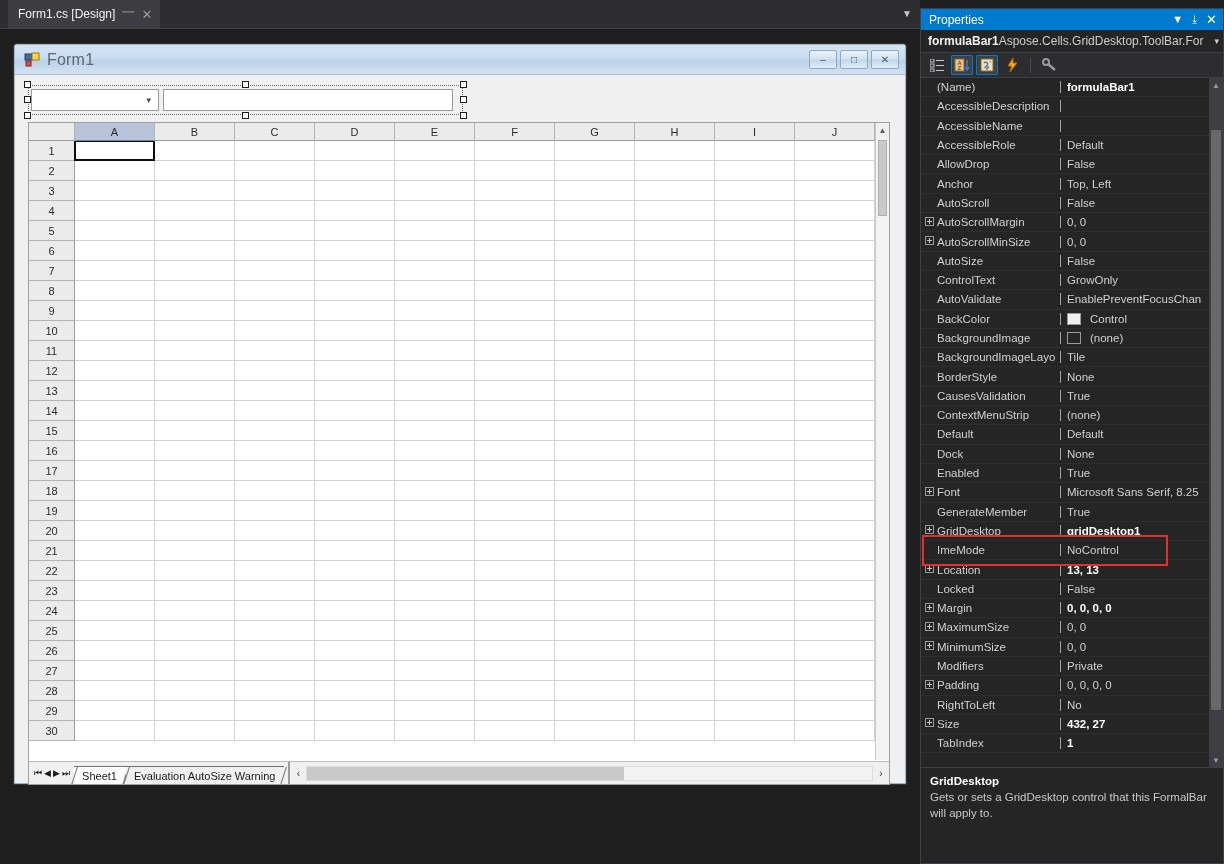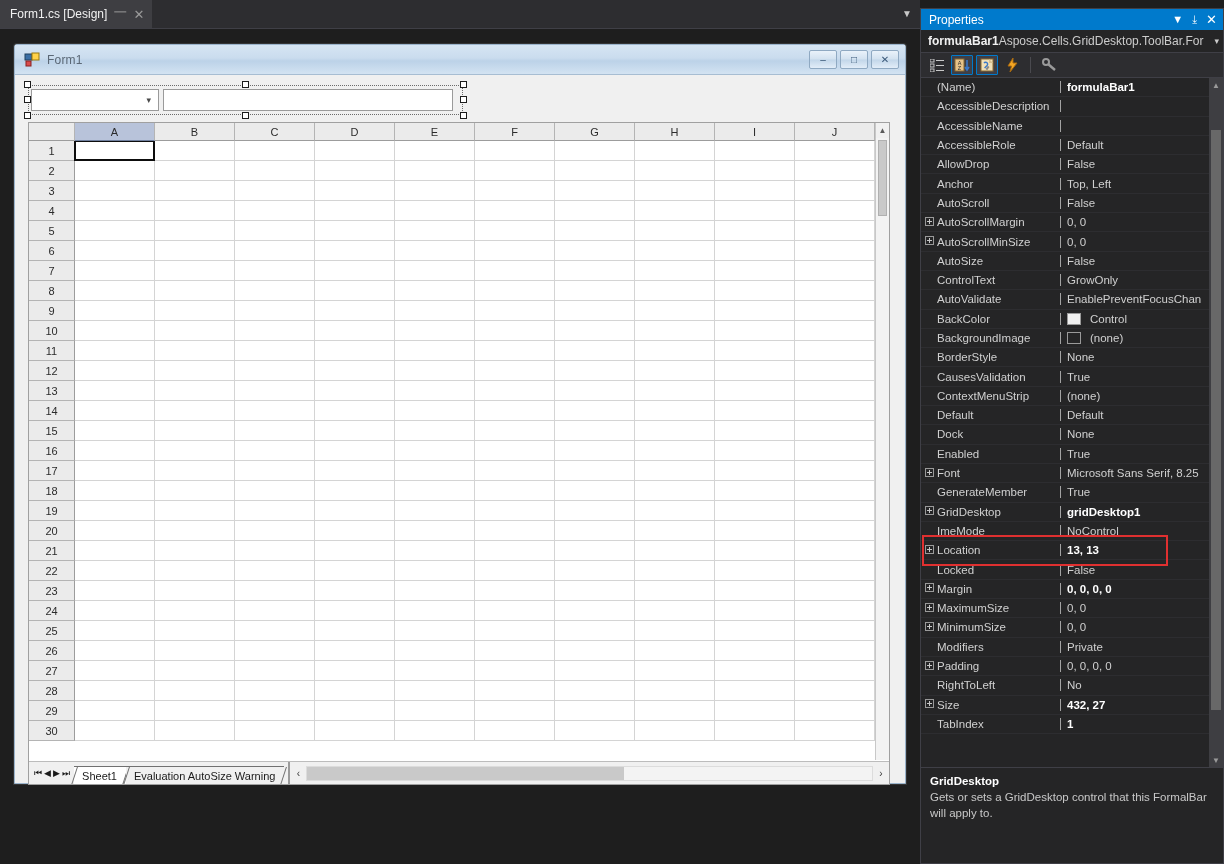--- a/index.html
+++ b/index.html
@@ -10,21 +10,21 @@
     overflow: hidden;
   }
   #root { position: relative; width: 1224px; height: 864px; }
 
   
   .tabstrip {
     position: absolute; left: 0; top: 0; width: 920px; height: 29px;
     background: #2d2d30; border-bottom: 1px solid #3f3f46;
   }
   .doc-tab {
-    position: absolute; left: 0; top: 0; height: 28px;
+    position: absolute; left: 8px; top: 0; height: 28px;
     background: #3e3e42; color: #f1f1f1;
     display: flex; align-items: center; gap: 7px;
     padding: 0 8px 0 10px; font-size: 12px;
   }
   .doc-tab-label { white-space: nowrap; }
   .tab-pin, .tab-close { color: #9a9a9a; font-size: 12px; line-height: 1; cursor: pointer; }
   .tab-close { font-size: 13px; }
   .tabstrip-overflow {
     position: absolute; right: 8px; top: 8px; color: #c8c8c8; font-size: 10px;
   }
@@ -41,21 +41,21 @@
     border-radius: 3px 3px 0 0;
     box-shadow: 0 0 0 1px rgba(255,255,255,0.10);
   }
   .form-titlebar {
     position: absolute; left: 0; top: 0; right: 0; height: 30px;
     background: linear-gradient(to bottom, #d6e5f3 0%, #cadcee 45%, #bcd2e8 55%, #d3e3f2 100%);
     border-bottom: 1px solid #a7bdd2;
     display: flex; align-items: center; padding: 0 3px 0 9px;
   }
   .form-icon { width: 16px; height: 16px; position: relative; margin-right: 7px; }
-  .form-title { font-size: 12px; color: #5b6876; letter-spacing: .2px; }
+  .form-title { font-size: 16px; color: #5b6876; letter-spacing: .2px; }
   .win-btns { margin-left: auto; display: flex; gap: 3px; padding-right: 3px; }
   .win-btn {
     width: 28px; height: 19px; border: 1px solid #8fa9c2; border-radius: 2px;
     background: linear-gradient(to bottom,#eaf2fa,#d3e2f0 48%,#c2d6e9 52%,#e2edf8);
     display: flex; align-items: center; justify-content: center;
     font-size: 10px; color: #3a5878; cursor: pointer;
   }
 
   .form-client {
     position: absolute; left: 1px; top: 30px; right: 1px; bottom: 1px;
@@ -895,20 +895,27 @@
           <div class="prop-row">
             <span class="prop-exp"></span>
             <span class="prop-name">BackgroundImage</span>
             <span class="prop-val">
               <span class="swatch" style="background: rgb(37, 37, 38);"></span>
               <span>(none)</span>
             </span>
           </div>
           <div class="prop-row">
             <span class="prop-exp"></span>
+            <span class="prop-name">BackgroundImageLayo</span>
+            <span class="prop-val">
+              <span>Tile</span>
+            </span>
+          </div>
+          <div class="prop-row">
+            <span class="prop-exp"></span>
             <span class="prop-name">BorderStyle</span>
             <span class="prop-val">
               <span>None</span>
             </span>
           </div>
           <div class="prop-row">
             <span class="prop-exp"></span>
             <span class="prop-name">CausesValidation</span>
             <span class="prop-val">
               <span>True</span>

